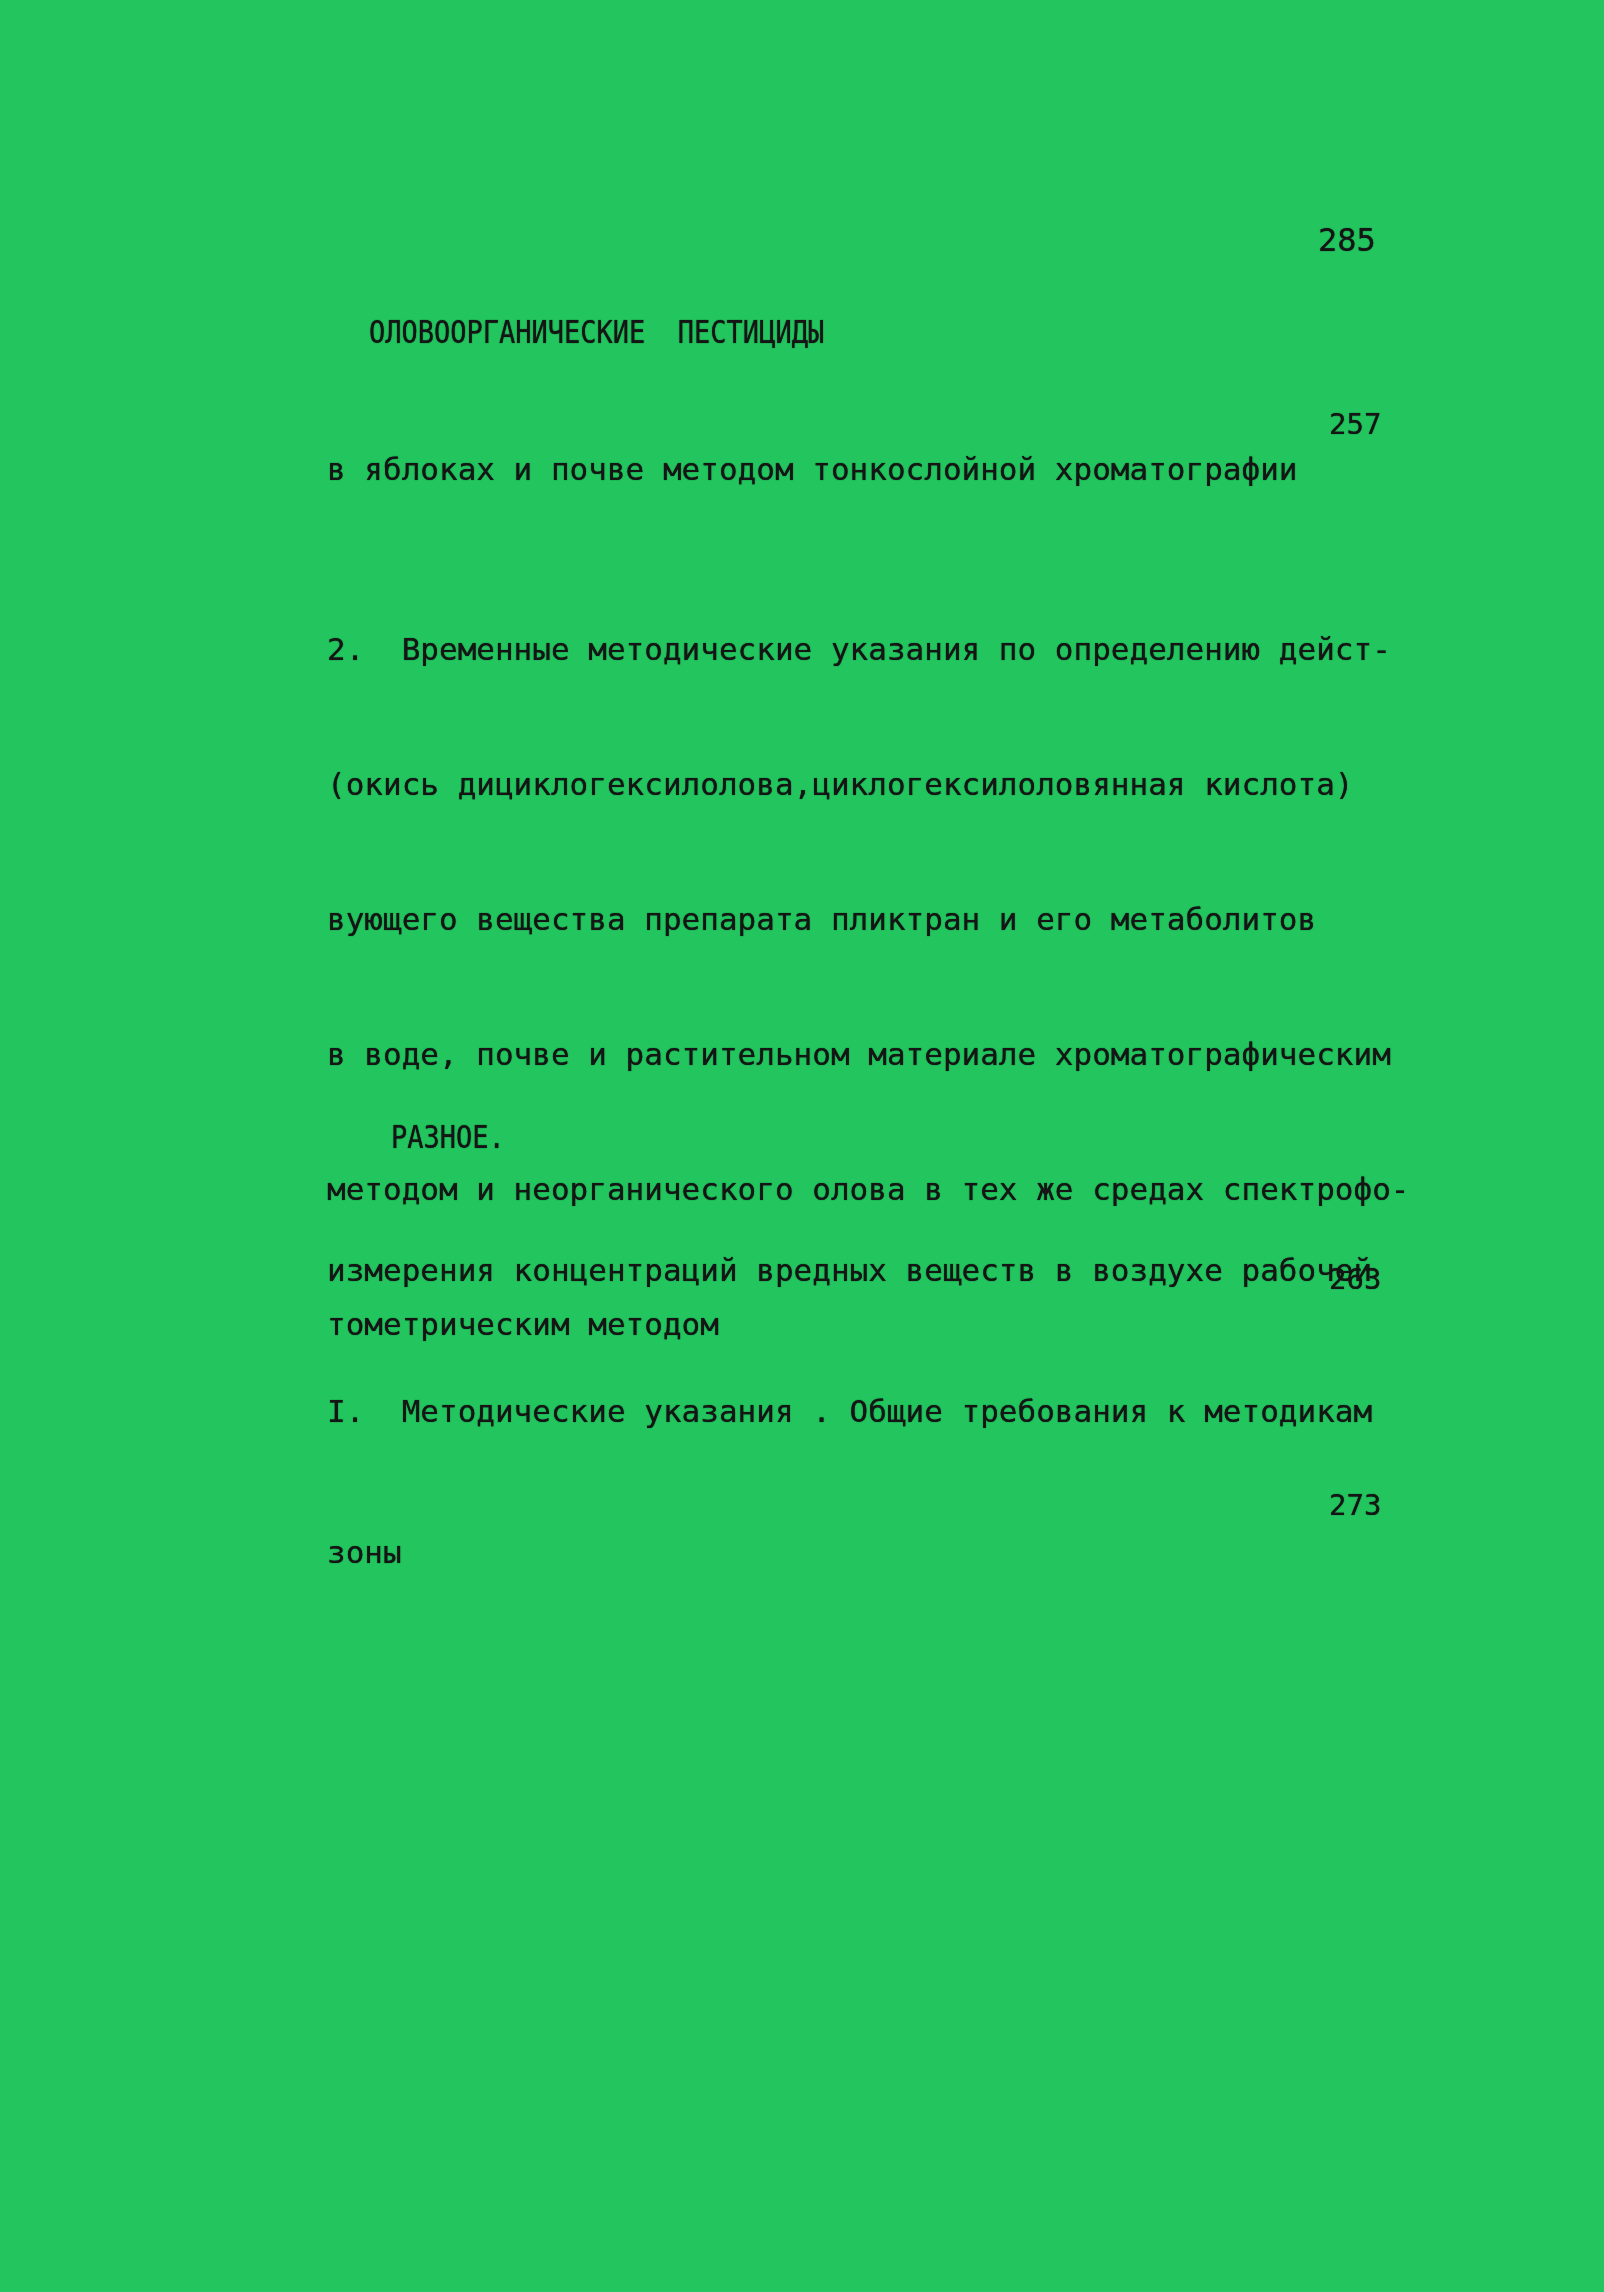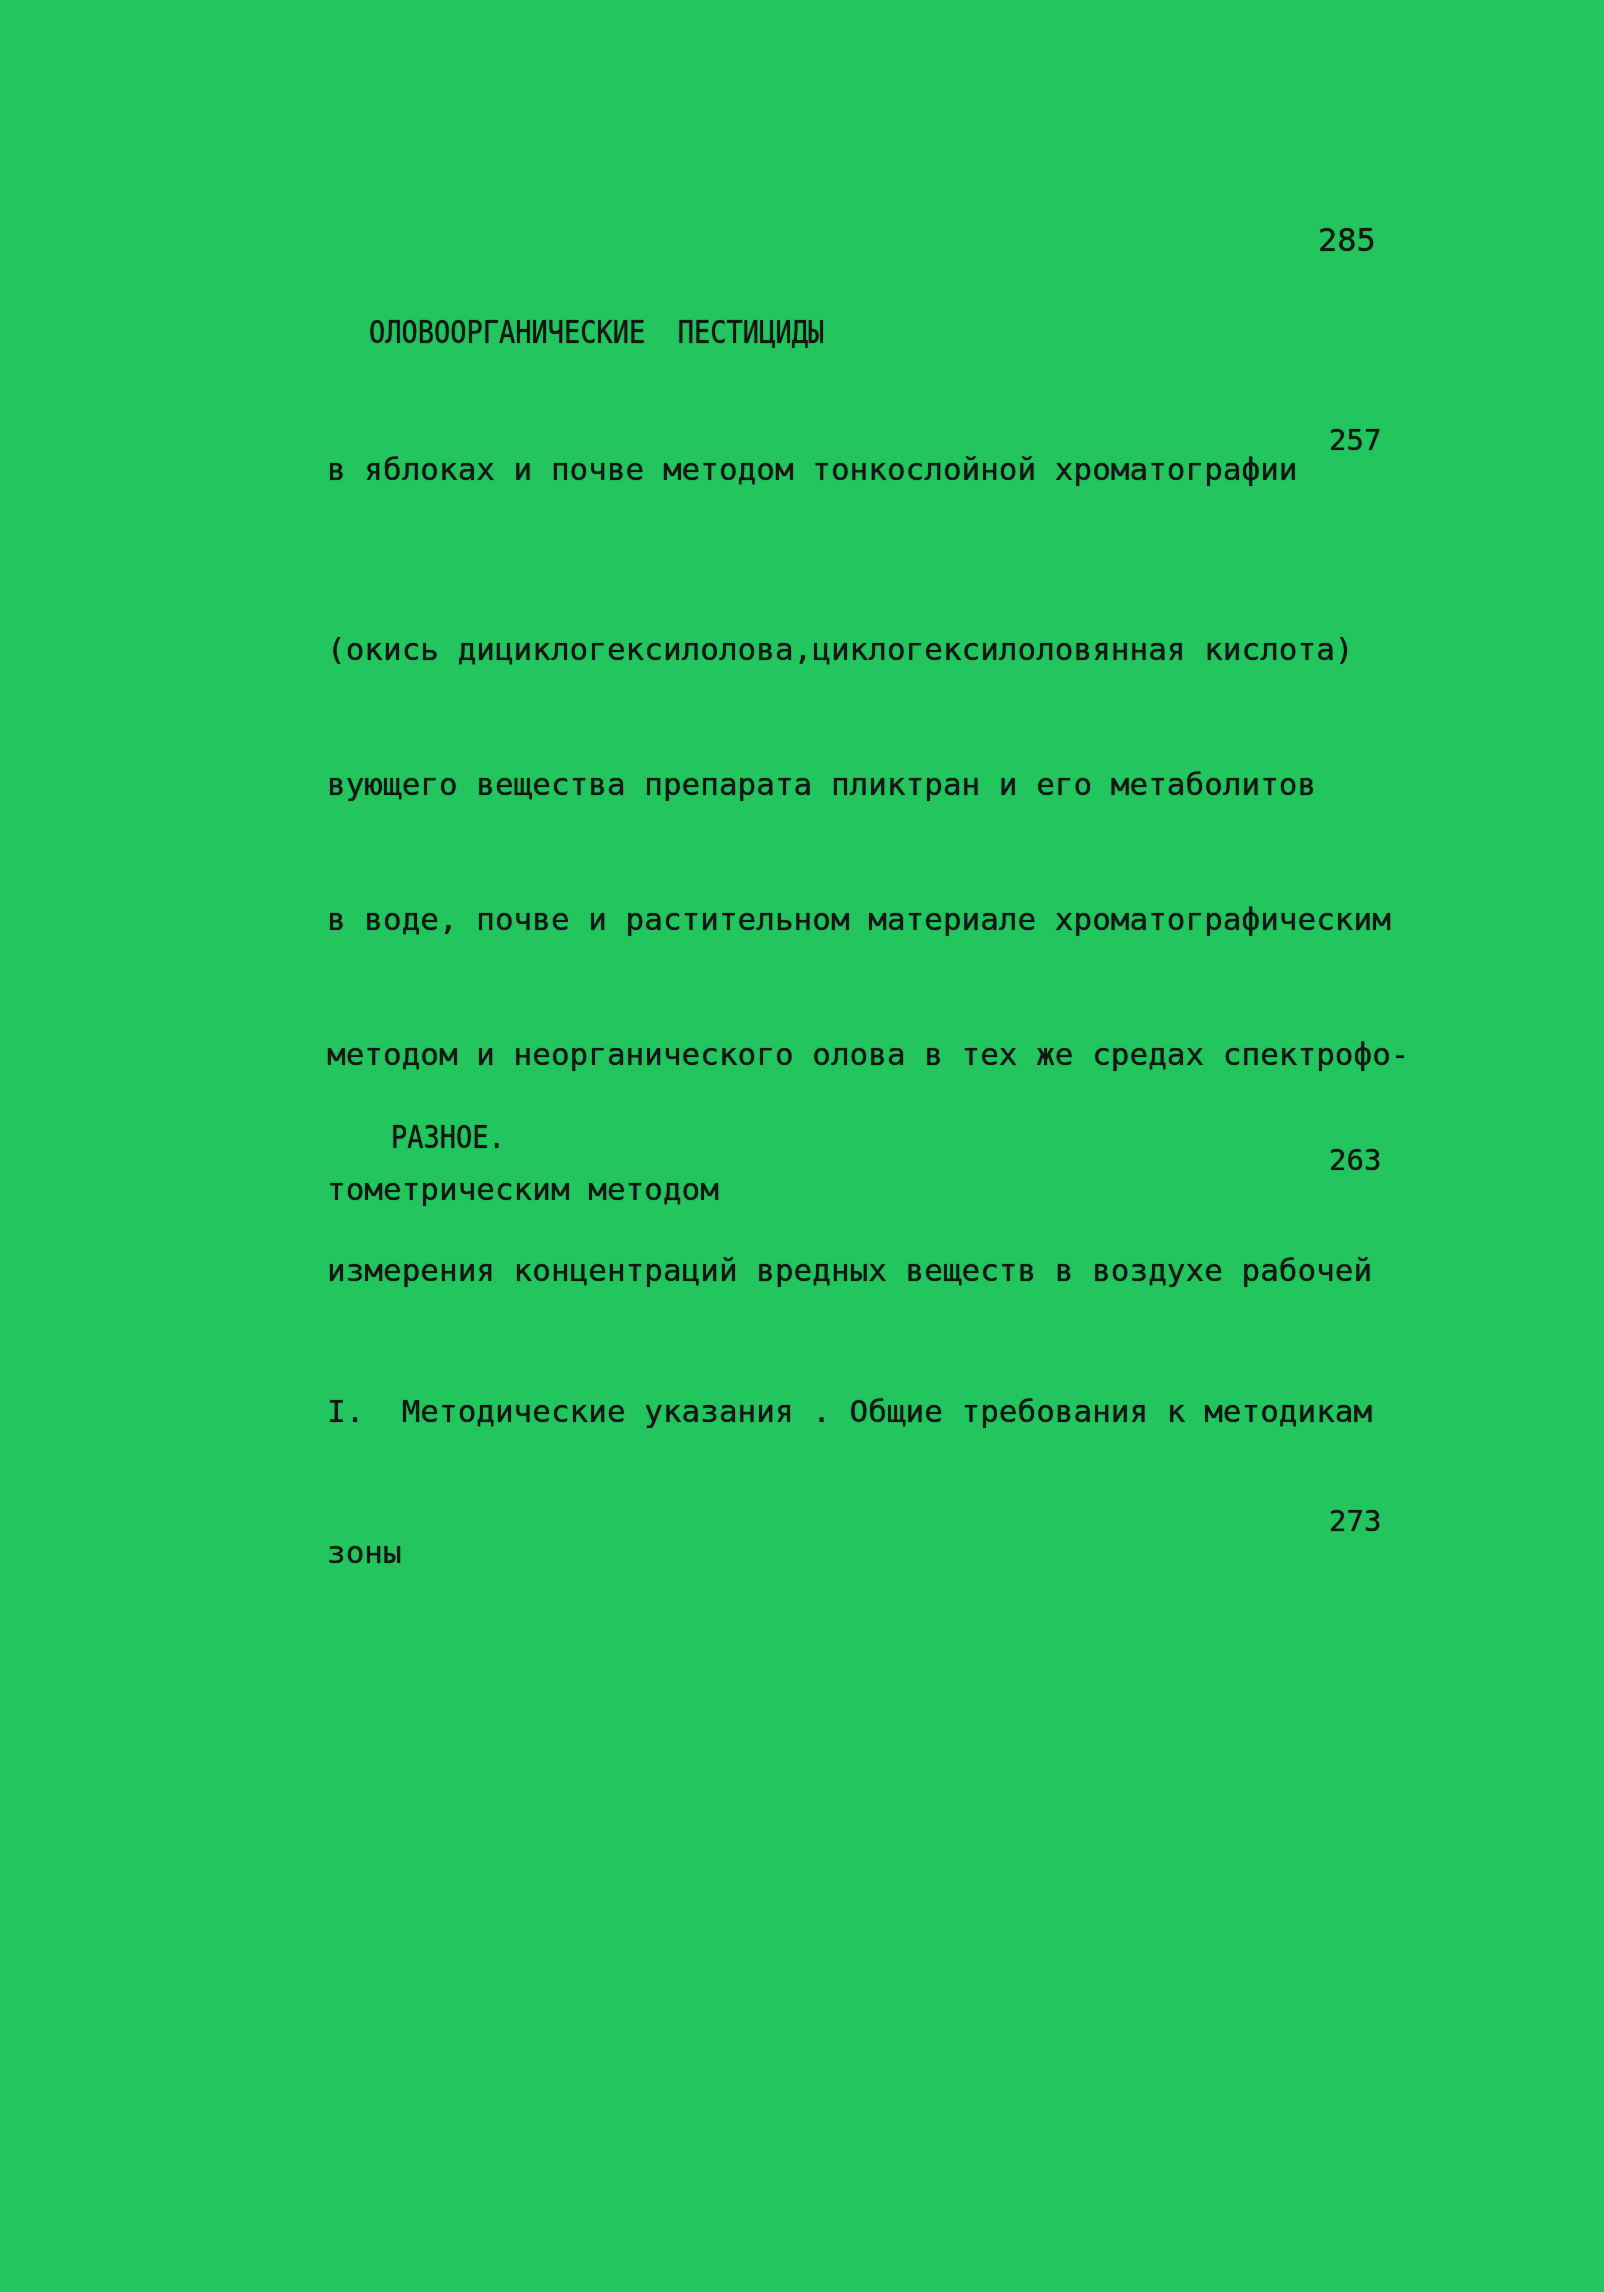--- a/index.html
+++ b/index.html
@@ -46,21 +46,21 @@
   }
   .block-1 { top: 402px;  line-height: 45px; }
   .block-2 { top: 1200px; line-height: 47px; }
   .line {
     position: relative;
     white-space: pre;
   }
   .page-ref {
     position: absolute;
     left: 1114px;
-    top: 16px;
+    top: 0;
     font-size: 29px;
     white-space: pre;
   }
 </style>
 </head>
 <body>
 
 <div class="page">
 
   <div class="page-number">285</div>
@@ -68,20 +68,23 @@
   <div class="section-heading heading-1">ОЛОВООРГАНИЧЕСКИЕ  ПЕСТИЦИДЫ</div>
 
   <div class="toc-block block-1">
 
 
     <div class="line">
       <span>в яблоках и почве методом тонкослойной хроматографии</span>
       <span class="page-ref">257</span>
     </div>
 
+    <div class="line">
+      <span>2.  Временные методические указания по определению дейст-</span>
+    </div>
 
     <div class="line">
       <span>(окись дициклогексилолова,циклогексилоловянная кислота)</span>
     </div>
 
     <div class="line">
       <span>вующего вещества препарата пликтран и его метаболитов</span>
     </div>
 
     <div class="line">

